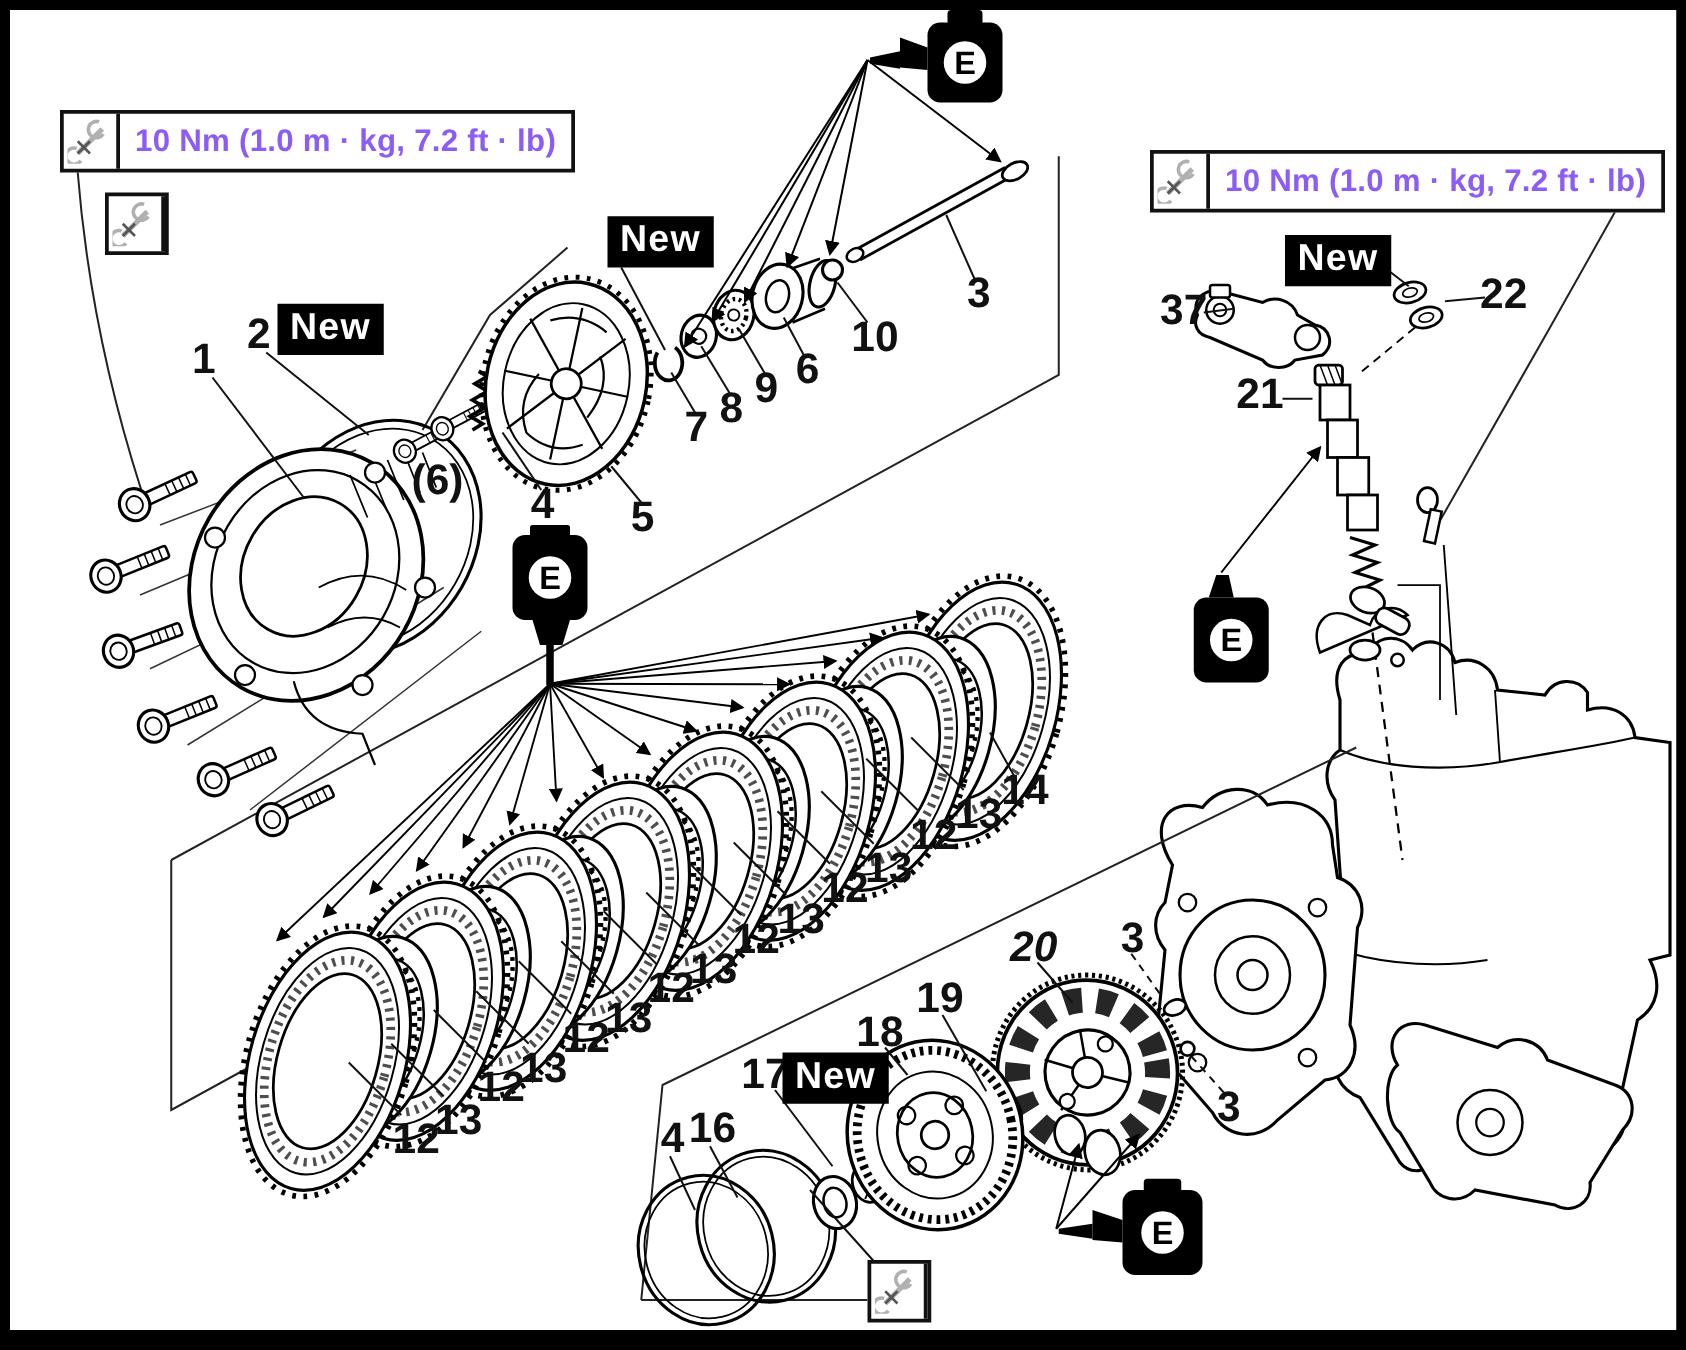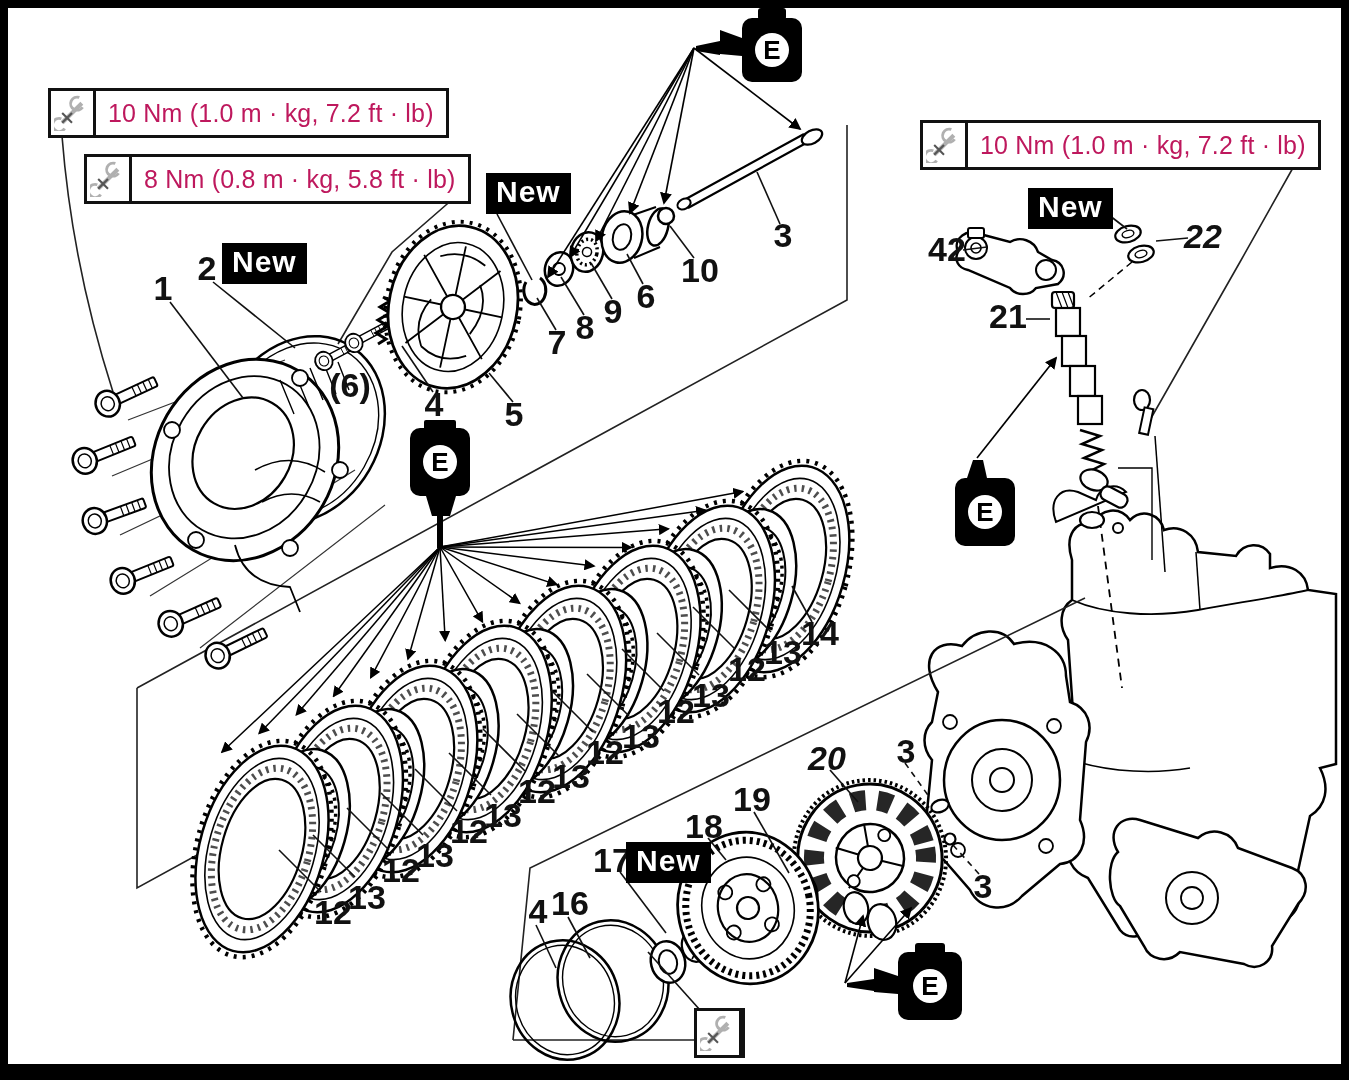--- a/index.html
+++ b/index.html
@@ -3,21 +3,21 @@
 <meta charset="utf-8">
 <style>
   html,body{margin:0;padding:0;background:#e8e8e8;}
   .stage{position:relative;width:1349px;height:1080px;background:#ffffff;overflow:hidden;
          font-family:"Liberation Sans",sans-serif;}
   .frame{position:absolute;inset:0;border:8px solid #000;border-bottom-width:16px;pointer-events:none;z-index:40;}
   svg.art{position:absolute;left:0;top:0;z-index:5;}
   .tq{position:absolute;display:inline-flex;align-items:stretch;background:#fff;border:3px solid #111;
       z-index:20;height:44px;}
   .tq .cell{width:42px;display:flex;align-items:center;justify-content:center;border-right:3px solid #111;}
-  .tq .txt{display:flex;align-items:center;padding:0 12px;font-weight:normal;font-size:25px;color:#be185d;
+  .tq .txt{display:flex;align-items:center;padding:0 12px;font-weight:bold;font-size:25px;color:#8b5cf6;
            white-space:nowrap;letter-spacing:0.2px;}
   .nb{position:absolute;background:#000;color:#fff;font-weight:bold;font-size:30px;line-height:1;
       padding:4px 10px 7px 10px;z-index:20;letter-spacing:1px;}
   #labels{position:absolute;inset:0;z-index:15;pointer-events:none;}
   .plabel{position:absolute;transform:translate(-50%,-50%);font-weight:bold;font-size:34px;color:#111;
           white-space:nowrap;}
   .tq0{left:48px;top:88px;}
   .tq1{left:84px;top:154px;}
   .tq2{left:920px;top:120px;}
   .tq3{left:694px;top:1008px;}
@@ -461,22 +461,22 @@
       <span class="plabel" style="left: 820px; top: 633px;">14</span>
       <span class="plabel" style="left: 538px; top: 911px;">4</span>
       <span class="plabel" style="left: 570px; top: 903px;">16</span>
       <span class="plabel" style="left: 612px; top: 860px;">17</span>
       <span class="plabel" style="left: 704px; top: 826px;">18</span>
       <span class="plabel" style="left: 752px; top: 799px;">19</span>
       <span class="plabel" style="left: 827px; top: 758px; font-style: italic;">20</span>
       <span class="plabel" style="left: 906px; top: 751px;">3</span>
       <span class="plabel" style="left: 983px; top: 886px;">3</span>
       <span class="plabel" style="left: 1008px; top: 316px;">21</span>
-      <span class="plabel" style="left: 1203px; top: 236px; font-style: italic;">22</span>
-      <span class="plabel" style="left: 947px; top: 249px;">42</span>
+      <span class="plabel" style="left: 1203px; top: 236px;">22</span>
+      <span class="plabel" style="left: 947px; top: 249px;">37</span>
     </div>
 
   <div class="tq tq0">
     <span class="cell">
       <svg width="36" height="36" viewBox="0 0 44 44">
         <path d="M10,34 L34,10" stroke="#b0b0b0" stroke-width="5" fill="none"></path>
         <path d="M31,3 a8,8 0 1 0 4,12" stroke="#b0b0b0" stroke-width="3.5" fill="none"></path>
         <path d="M13,41 a8,8 0 1 1 -4,-12" stroke="#b0b0b0" stroke-width="3.5" fill="none"></path>
         <path d="M10,22 L22,34 M10,34 L22,22" stroke="#555" stroke-width="2.5" fill="none"></path>
       </svg>
@@ -485,21 +485,20 @@
   </div>
   <div class="tq tq1">
     <span class="cell">
       <svg width="36" height="36" viewBox="0 0 44 44">
         <path d="M10,34 L34,10" stroke="#b0b0b0" stroke-width="5" fill="none"></path>
         <path d="M31,3 a8,8 0 1 0 4,12" stroke="#b0b0b0" stroke-width="3.5" fill="none"></path>
         <path d="M13,41 a8,8 0 1 1 -4,-12" stroke="#b0b0b0" stroke-width="3.5" fill="none"></path>
         <path d="M10,22 L22,34 M10,34 L22,22" stroke="#555" stroke-width="2.5" fill="none"></path>
       </svg>
     </span>
-    <span class="txt">8 Nm (0.8 m · kg, 5.8 ft · lb)</span>
   </div>
   <div class="tq tq2">
     <span class="cell">
       <svg width="36" height="36" viewBox="0 0 44 44">
         <path d="M10,34 L34,10" stroke="#b0b0b0" stroke-width="5" fill="none"></path>
         <path d="M31,3 a8,8 0 1 0 4,12" stroke="#b0b0b0" stroke-width="3.5" fill="none"></path>
         <path d="M13,41 a8,8 0 1 1 -4,-12" stroke="#b0b0b0" stroke-width="3.5" fill="none"></path>
         <path d="M10,22 L22,34 M10,34 L22,22" stroke="#555" stroke-width="2.5" fill="none"></path>
       </svg>
     </span>

